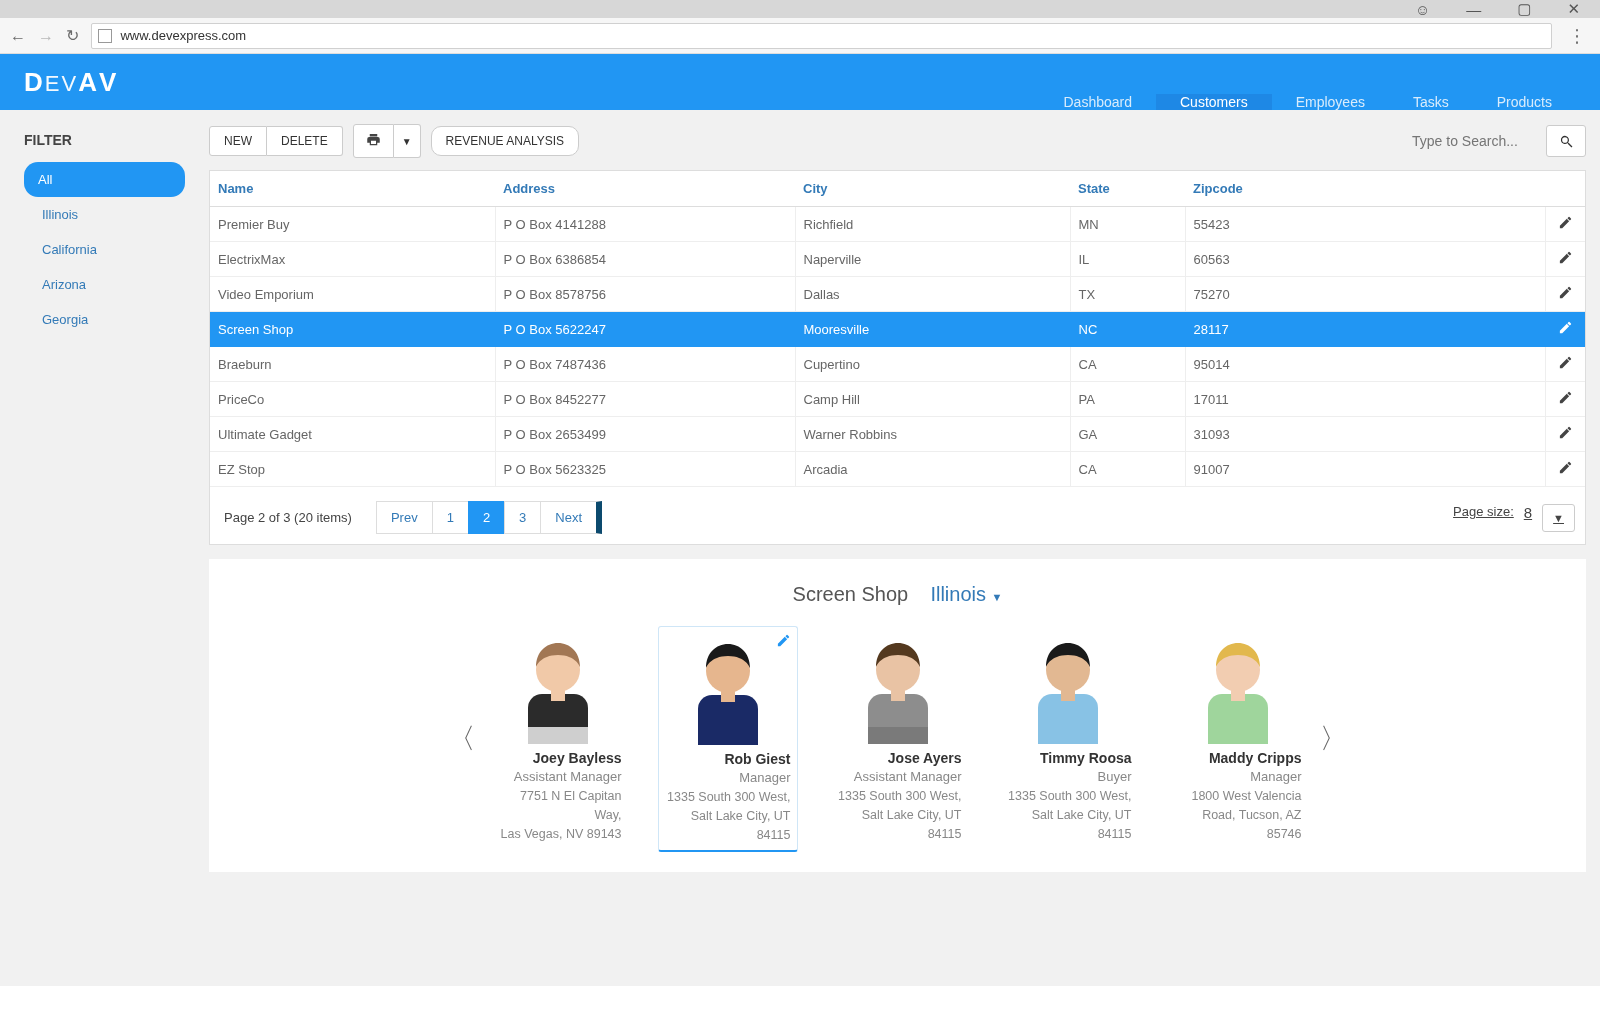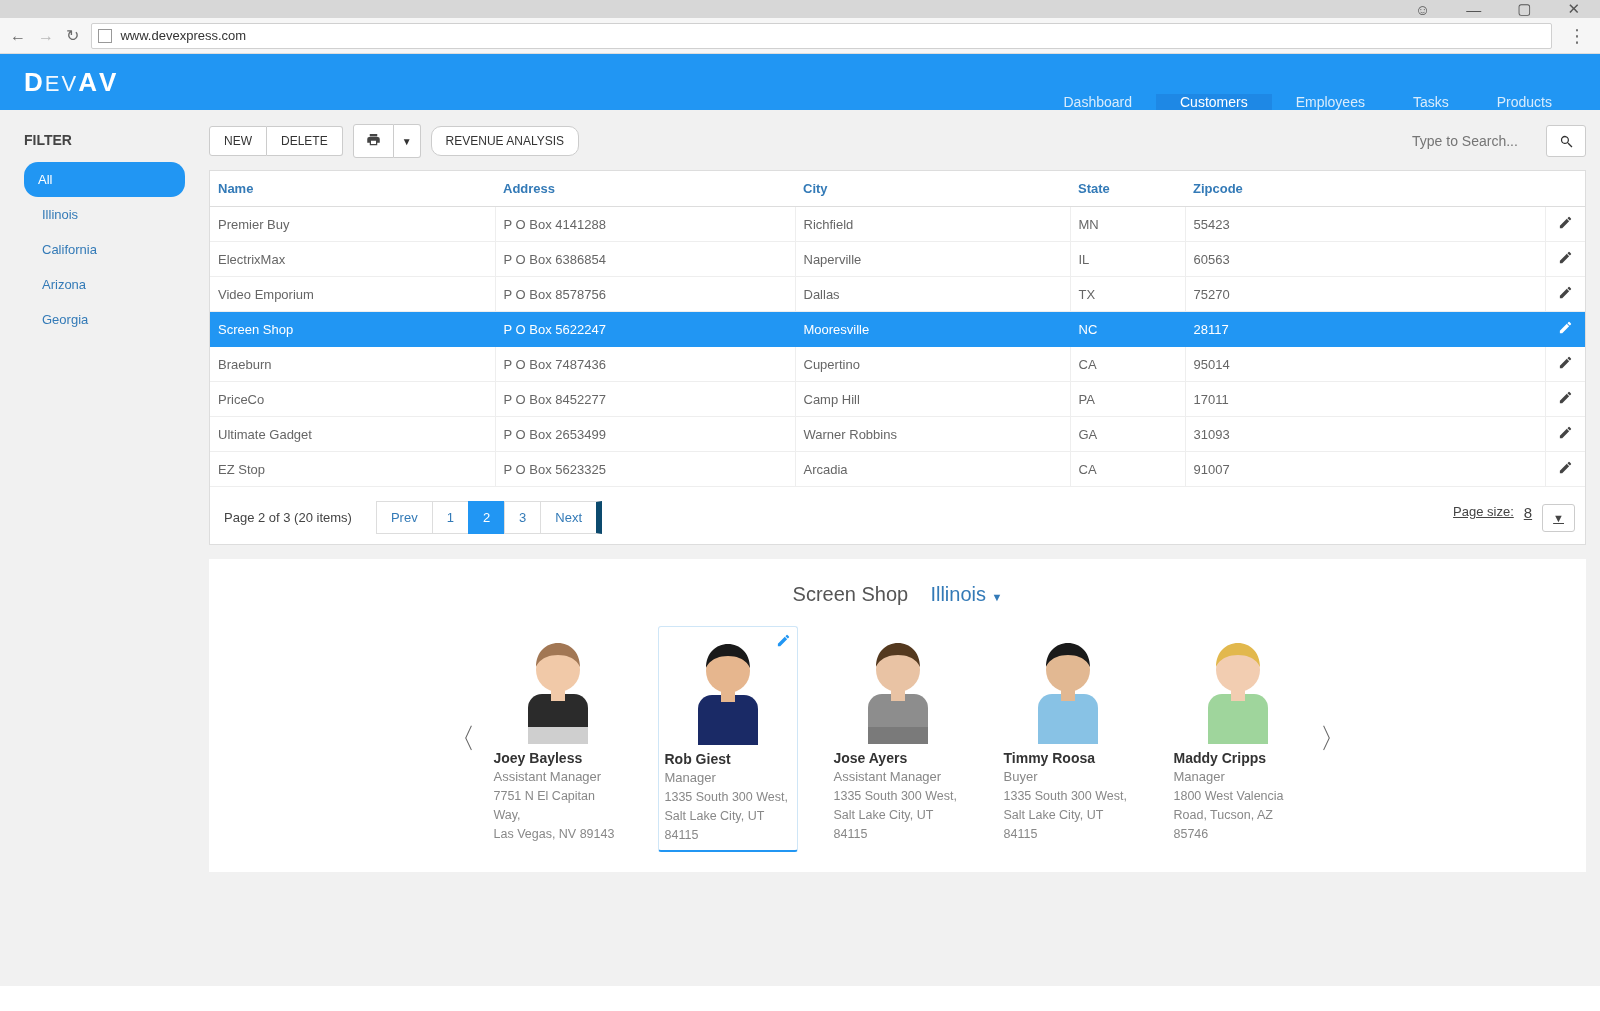--- a/index.html
+++ b/index.html
@@ -77,21 +77,21 @@
 .pager .sizer { margin-left: auto; display: flex; align-items: flex-start; gap: 10px; color: #444; font-size: 13px; text-decoration: underline; }
 .pager .sizer .sel { border: 1px solid #ccc; padding: 7px 10px; border-radius: 3px; cursor: pointer; font-size: 11px; }
 
 
 .details { background: #fff; margin-top: 14px; padding: 24px 32px 20px 32px; position: relative; }
 .details-header { text-align: center; font-size: 20px; color: #555; margin-bottom: 20px; }
 .details-header .link { color: #337ab7; cursor: pointer; }
 .contacts { display: flex; justify-content: center; align-items: center; position: relative; }
 .scroll-arrow { font-size: 28px; color: #666; cursor: pointer; padding: 0 12px; user-select: none;}
 .contact-list { display: flex; gap: 30px; }
-.contact-card { width: 140px; text-align: left; padding: 6px; position: relative; }
+.contact-card { width: 140px; text-align: right; padding: 6px; position: relative; }
 .contact-card.active { border: 1px solid #cfe6f7; border-bottom: 2px solid #2196f3; border-radius: 3px; }
 .contact-card .editpencil { position: absolute; top: 6px; right: 6px; color: #2196f3; cursor: pointer; }
 .avatar { width: 88px; height: 112px; margin: 0 auto 6px auto; }
 .avatar svg { width: 88px; height: 112px; }
 .contact-card .name { font-size: 14px; font-weight: 600; color: #333; }
 .contact-card .role { font-size: 13px; color: #888; margin-top: 3px; }
 .contact-card .addr { font-size: 12.5px; color: #888; margin-top: 3px; line-height: 1.5; }
 
 .pencil-icon svg, .print-icon svg, .search-icon svg { width: 15px; height: 15px; }
 </style>

